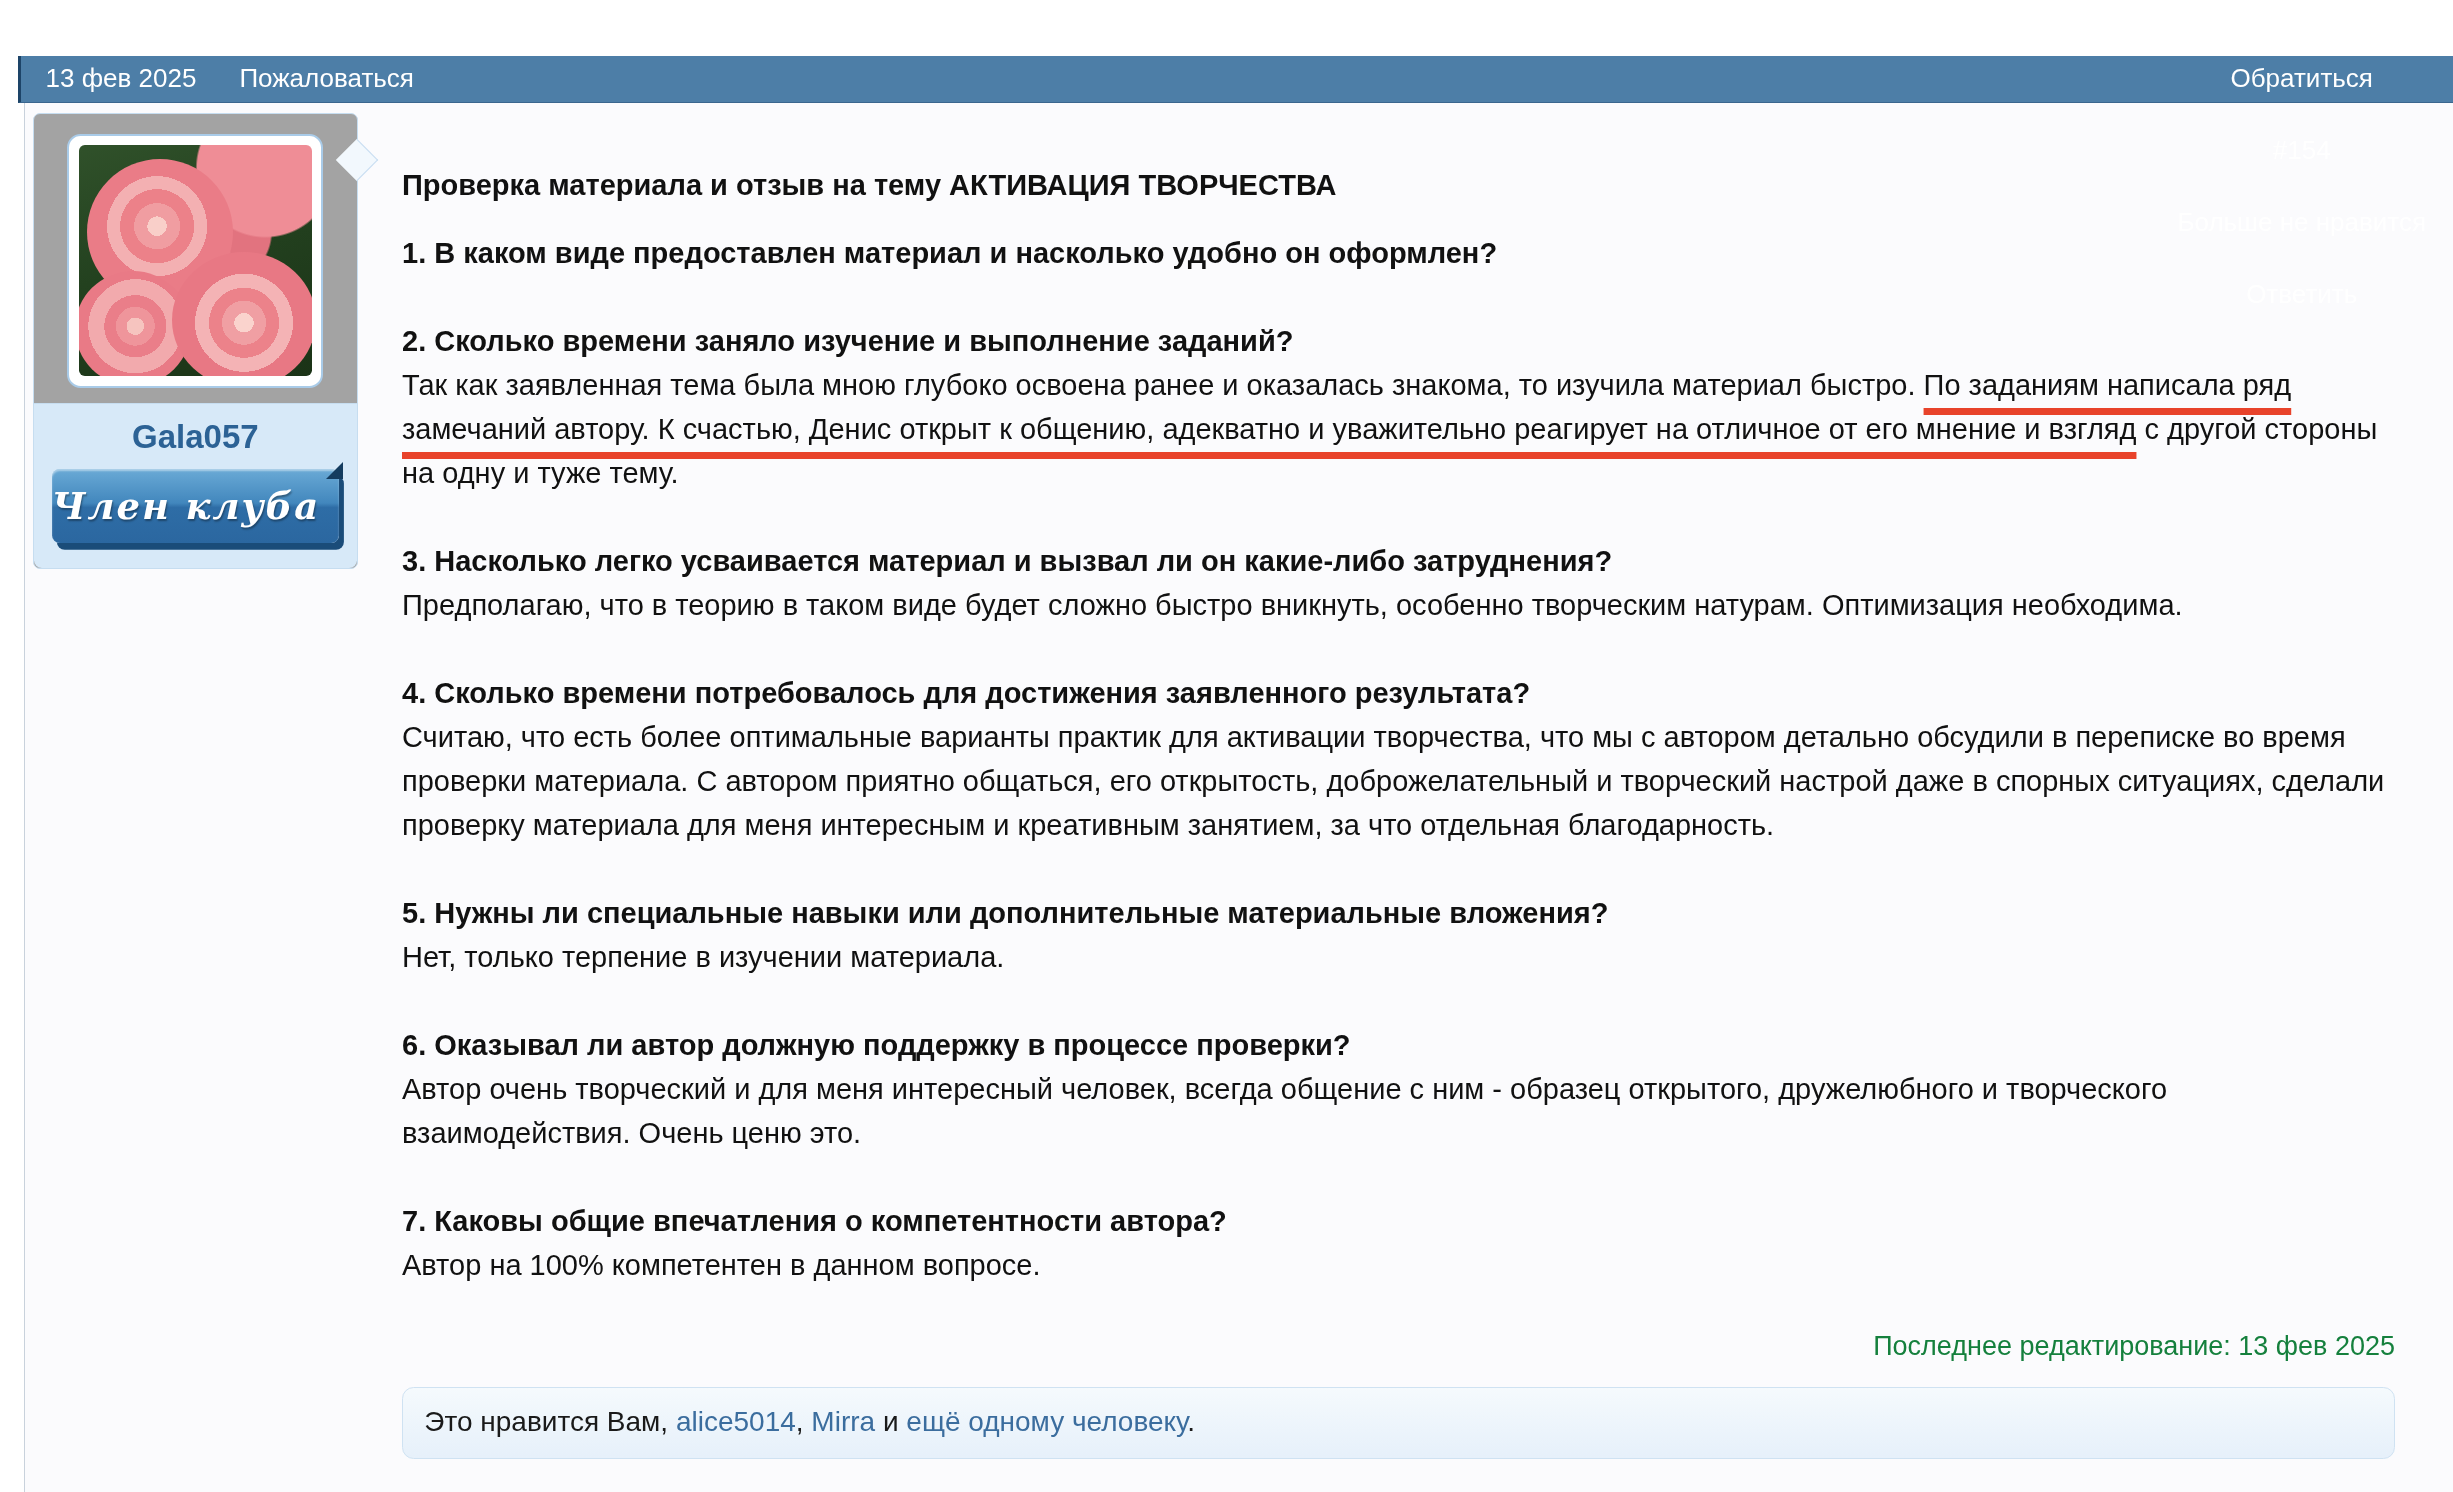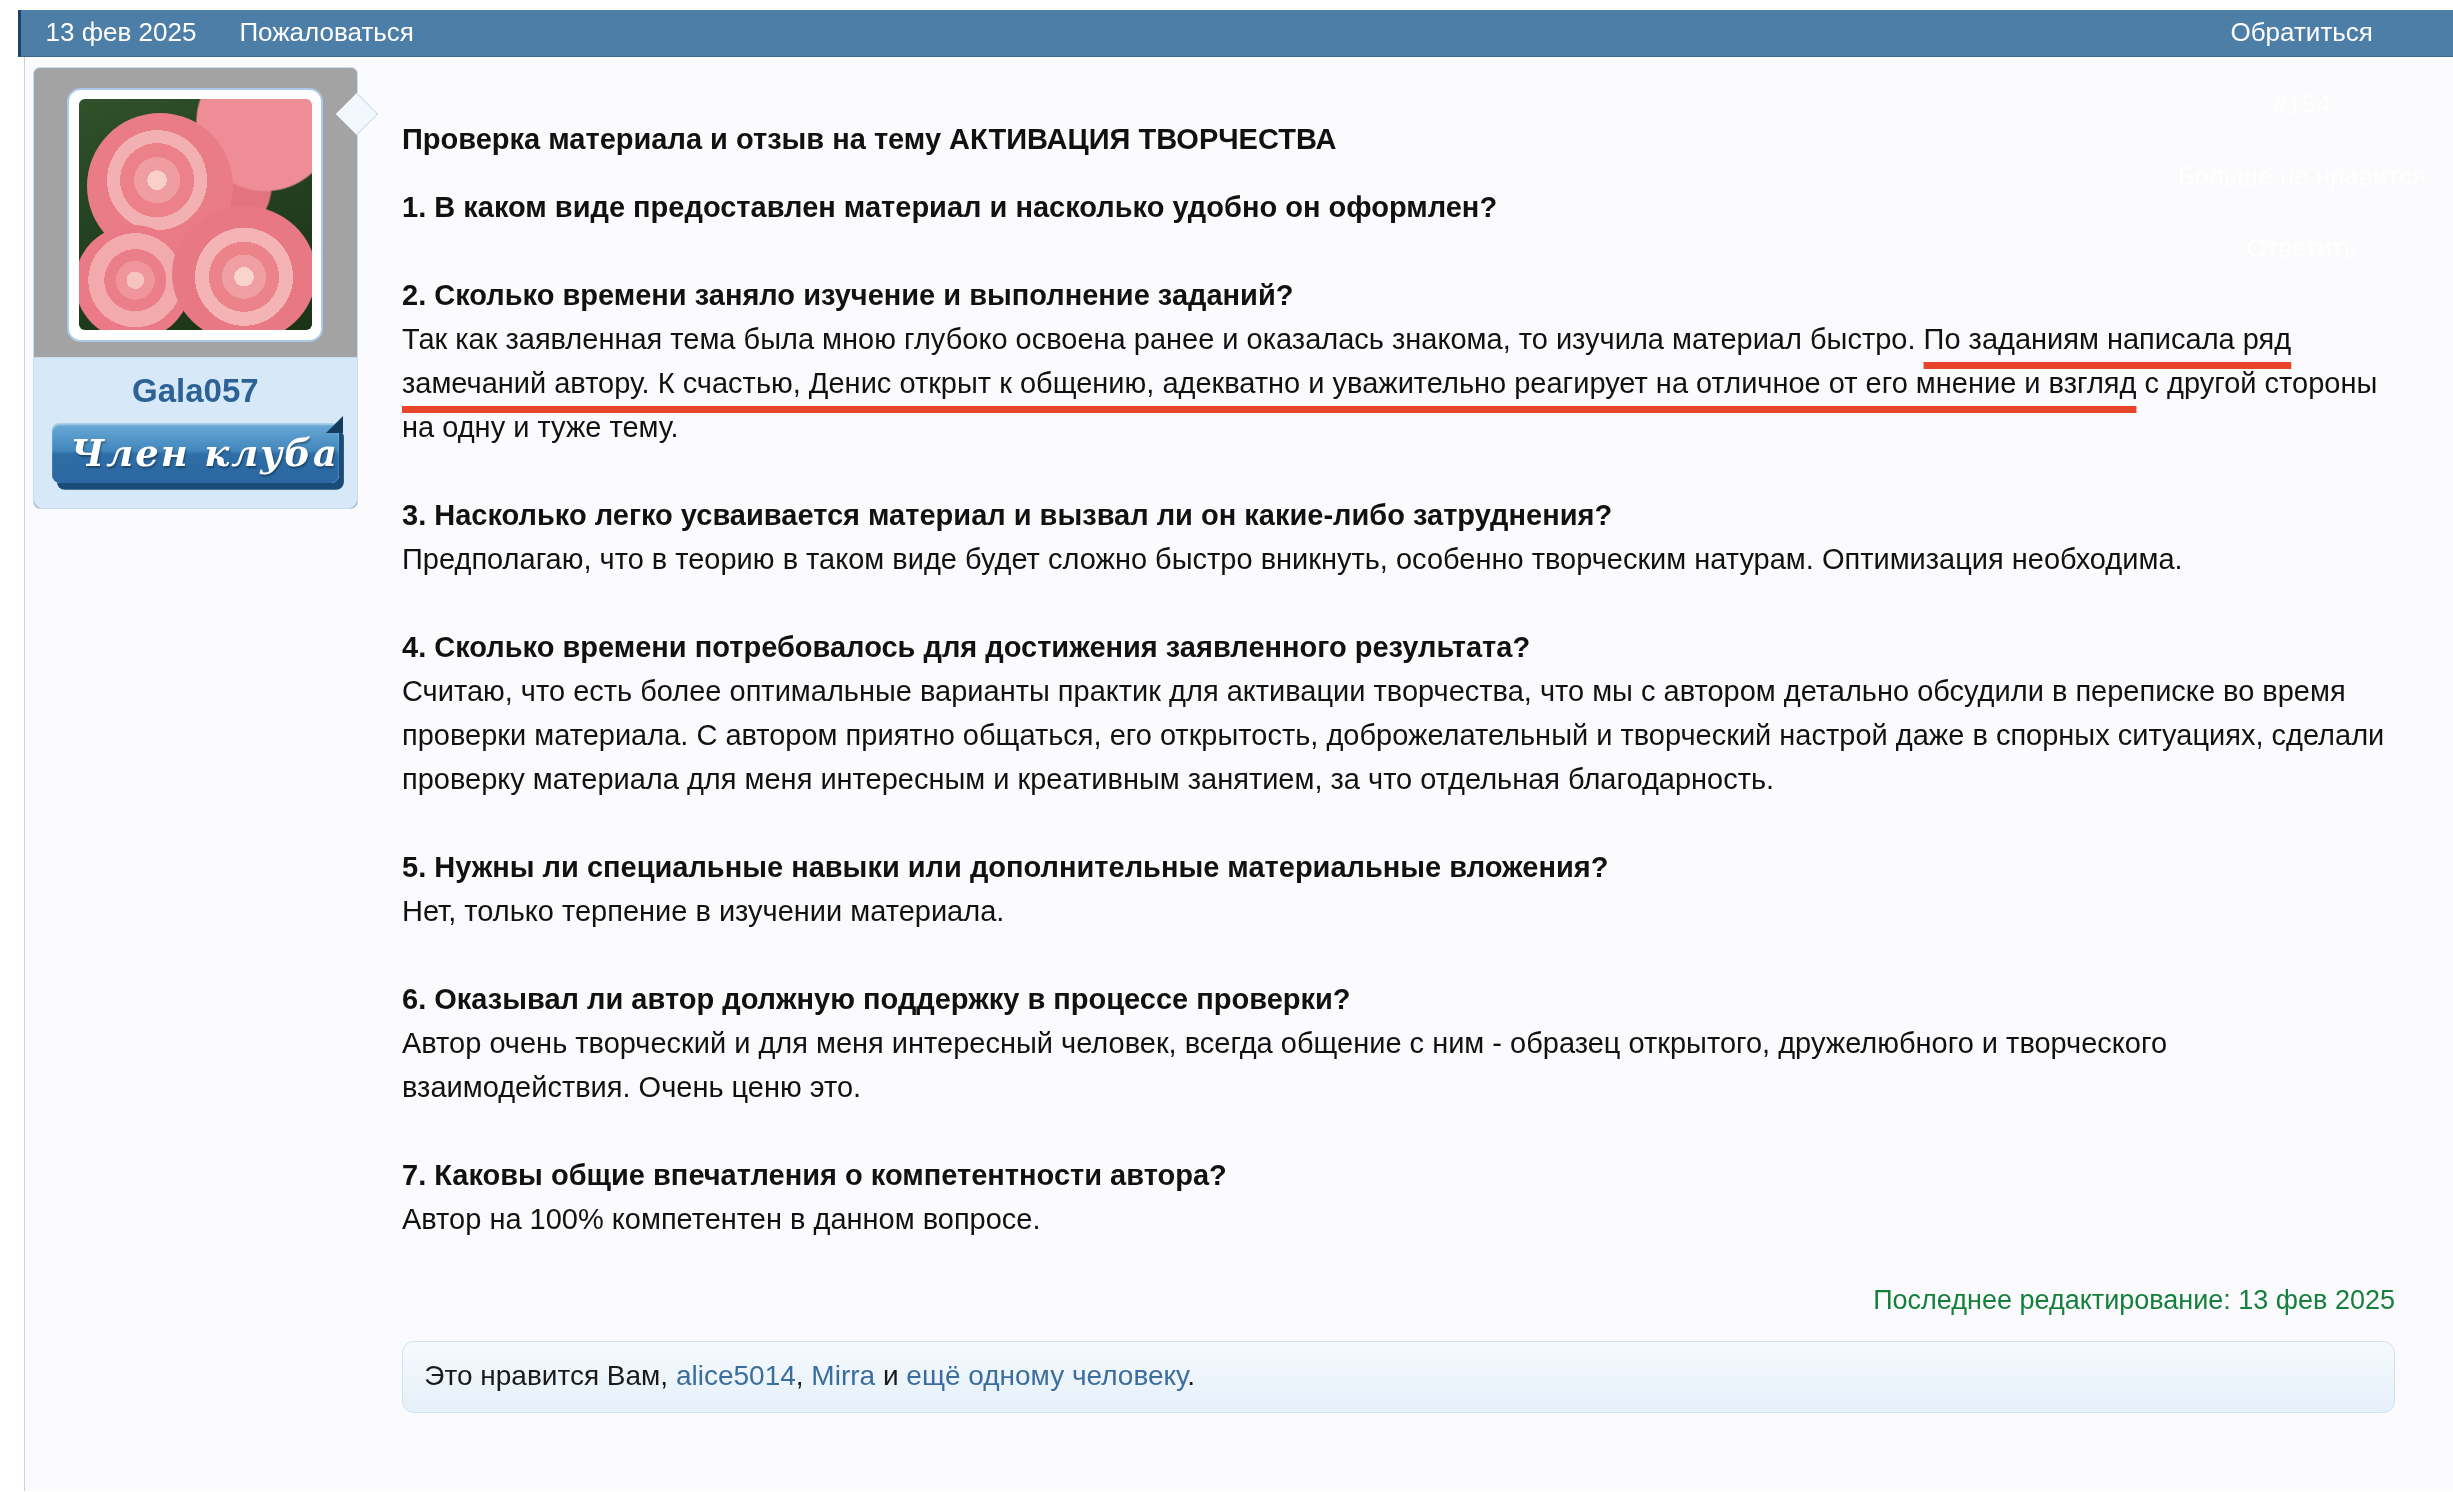--- a/index.html
+++ b/index.html
@@ -12,21 +12,21 @@
   
   .page{padding-top:9.7px;}
   .topbar{
     margin-left:17.5px;
     height:47px;
     background:#4d7ea7;
     border-left:3.9px solid #1d4468;
     border-bottom:1.9px solid #3a668e;
     display:flex;align-items:center;justify-content:space-between;
     color:#ffffff;font-size:26px;
-    padding:0 27px 0 25px;box-sizing:border-box;
+    padding:0 27px 0 25px;box-sizing:border-box;margin-top:46px;
   }
   .tb-left{display:flex;align-items:center;gap:43px;}
   .tb-right{display:flex;align-items:center;gap:41px;flex-direction:column;}
   .tb-link{color:#ffffff;text-decoration:none;cursor:pointer;white-space:nowrap;}
   
   .body-area{
     margin-left:24px;
     border-left:1.9px solid #c9d2dc;
     background:#fbfbfd;
     min-height:1434px;
@@ -81,25 +81,25 @@
     padding:9.7px 0 25px 0;
     text-align:center;
   }
   .username{
     font-size:33px;font-weight:bold;color:#2c6295;cursor:pointer;
     margin:3.9px 0 13.6px 0;
   }
   .badge{
     position:relative;
     margin:0 auto;
-    width:287px;height:60px;
+    width:287px;height:74px;
     background:linear-gradient(180deg,#6aaad6 0%,#4287bd 46%,#2e6da6 52%,#2b67a0 100%);
     border-radius:7.8px;
     box-shadow:4.9px 6.8px 0 #1a4c79, inset 0 1.9px 1.9px rgba(255,255,255,.45);
-    display:flex;align-items:center;justify-content:flex-end;
+    display:flex;align-items:center;justify-content:flex-start;
   }
   .badge::after{
     content:"";position:absolute;right:-3.9px;top:-7.8px;
     border-left:17.5px solid transparent;
     border-bottom:17.5px solid #143c5f;
   }
   .badge-text{
     font-family:"DejaVu Serif",serif;font-style:italic;font-weight:bold;
     color:#ffffff;font-size:37px;letter-spacing:1.9px;
     text-shadow:1px 1.9px 1.9px rgba(0,0,0,.35);

